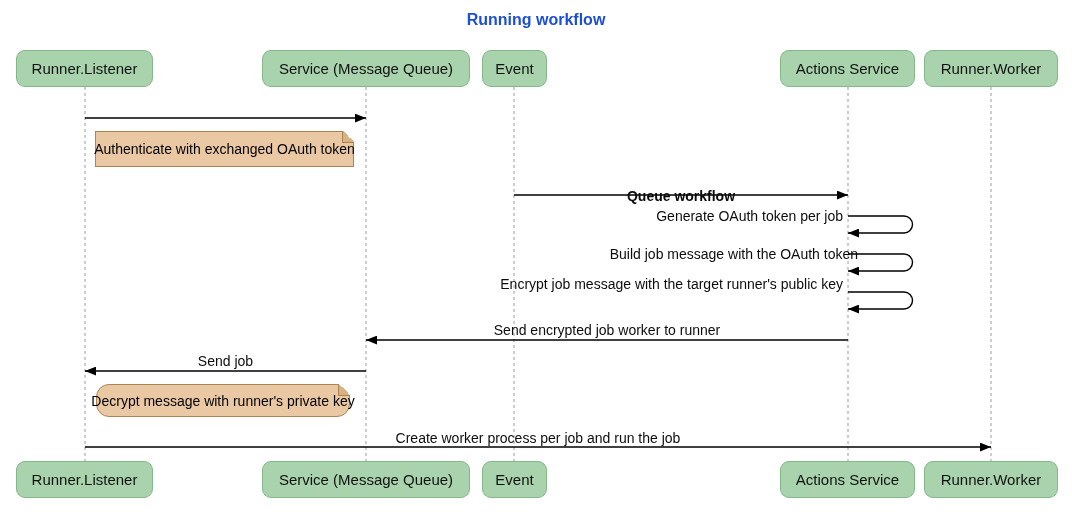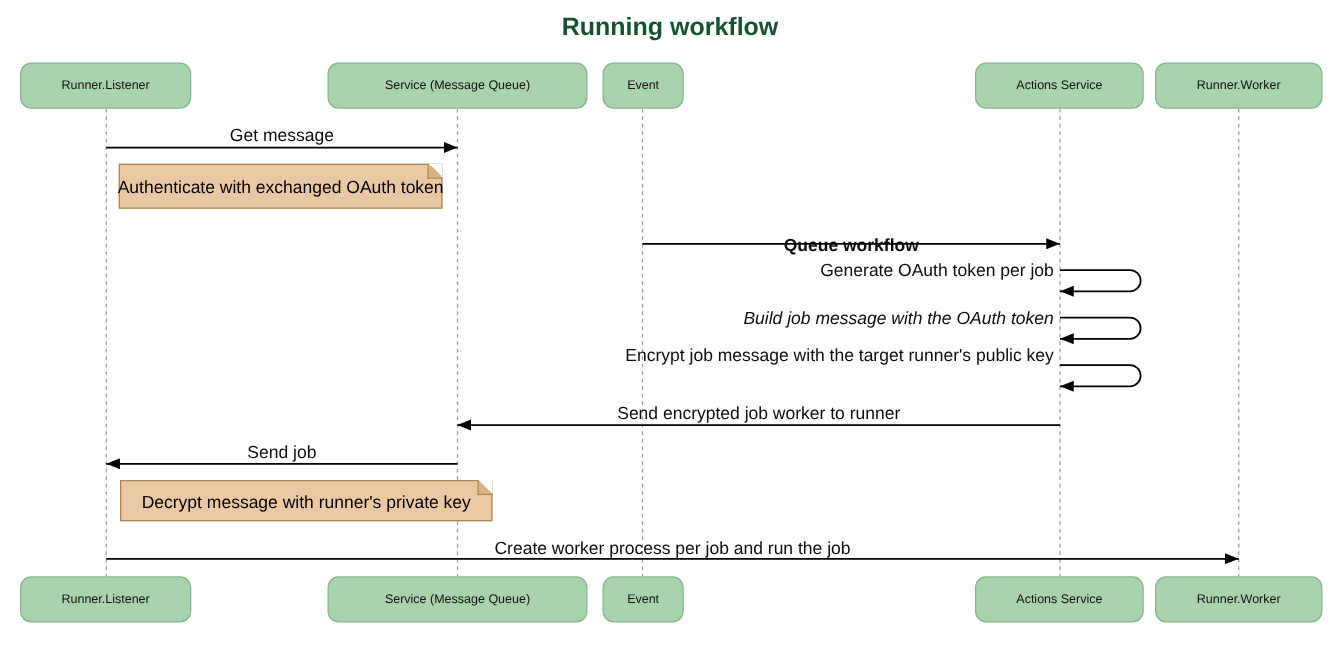--- a/index.html
+++ b/index.html
@@ -10,29 +10,29 @@
     background: #ffffff;
     font-family: "Liberation Sans", sans-serif;
     color: #111111;
     overflow: hidden;
   }
   #wires { position:absolute; top:0; left:0; }
   .lifeline { stroke: var(--lifeline, #9e9e9e); stroke-width:1; stroke-dasharray:3,3; fill:none; }
   .msgline  { stroke: var(--arrow, #000000); stroke-width:1.4; fill:none; }
   .title {
     position:absolute; top:11px; left:0; width:100%;
-    text-align:center; font-size:20px; font-weight:700; color:#14532d;
+    text-align:center; font-size:16px; font-weight:700; color:#1d4ed8;
   }
   .actor {
     position:absolute; height:37px; box-sizing:border-box;
     background: var(--actor-fill, #a8d3ac);
     border: 1px solid var(--actor-border, #85b78b);
     border-radius: 9px;
     display:flex; align-items:center; justify-content:center;
-    font-size:10px; color:#111;
+    font-size:15px; color:#111;
     white-space:nowrap;
   }
   .msg {
     position:absolute; font-size:14px; line-height:16px; height:16px;
     color:#0c0c0c; white-space:nowrap;
   }
   .msg.center { text-align:center; }
   .msg.right  { text-align:right; }
   .note {
     position:absolute; box-sizing:border-box;
@@ -84,31 +84,30 @@
   <div class="actor" style="left:482px; top:50px; width:65px;">Event</div>
   <div class="actor" style="left:780px; top:50px; width:135px;">Actions Service</div>
   <div class="actor" style="left:924px; top:50px; width:134px;">Runner.Worker</div>
 
   <div class="actor" style="left:16px;  top:461px; width:137px;">Runner.Listener</div>
   <div class="actor" style="left:262px; top:461px; width:208px;">Service (Message Queue)</div>
   <div class="actor" style="left:482px; top:461px; width:65px;">Event</div>
   <div class="actor" style="left:780px; top:461px; width:135px;">Actions Service</div>
   <div class="actor" style="left:924px; top:461px; width:134px;">Runner.Worker</div>
 
-  <div class="msg center" style="left:85px;  top:100px; width:281px;">Get message</div>
   <div class="msg center" style="left:514px; top:188px; width:334px;font-weight:bold;">Queue workflow</div>
   <div class="msg right" style="right:229px; top:208px;margin-left:48px;">Generate OAuth token per job</div>
-  <div class="msg right" style="right:229px; top:246px;font-style:italic;">Build job message with the OAuth token</div>
+  <div class="msg right" style="right:214px; top:246px;">Build job message with the OAuth token</div>
   <div class="msg right" style="right:229px; top:276px;">Encrypt job message with the target runner's public key</div>
   <div class="msg center" style="left:366px; top:322px; width:482px;">Send encrypted job worker to runner</div>
   <div class="msg center" style="left:85px;  top:430px; width:906px;">Create worker process per job and run the job</div>
   <div class="msg center" style="left:85px;  top:353px; width:281px;">Send job</div>
 
   <div class="note" style="left:95px; top:131px; width:259px; height:36px;">
     <span>Authenticate with exchanged OAuth token</span>
     <span class="fold"></span>
   </div>
-  <div class="note" style="left:96px; top:384px; width:298px; height:33px;">
+  <div class="note" style="left:96px; top:384px; width:254px; height:33px;border-radius:13px;">
     <span>Decrypt message with runner's private key</span>
     <span class="fold"></span>
   </div>
 
 </div>
 
 </body></html>

